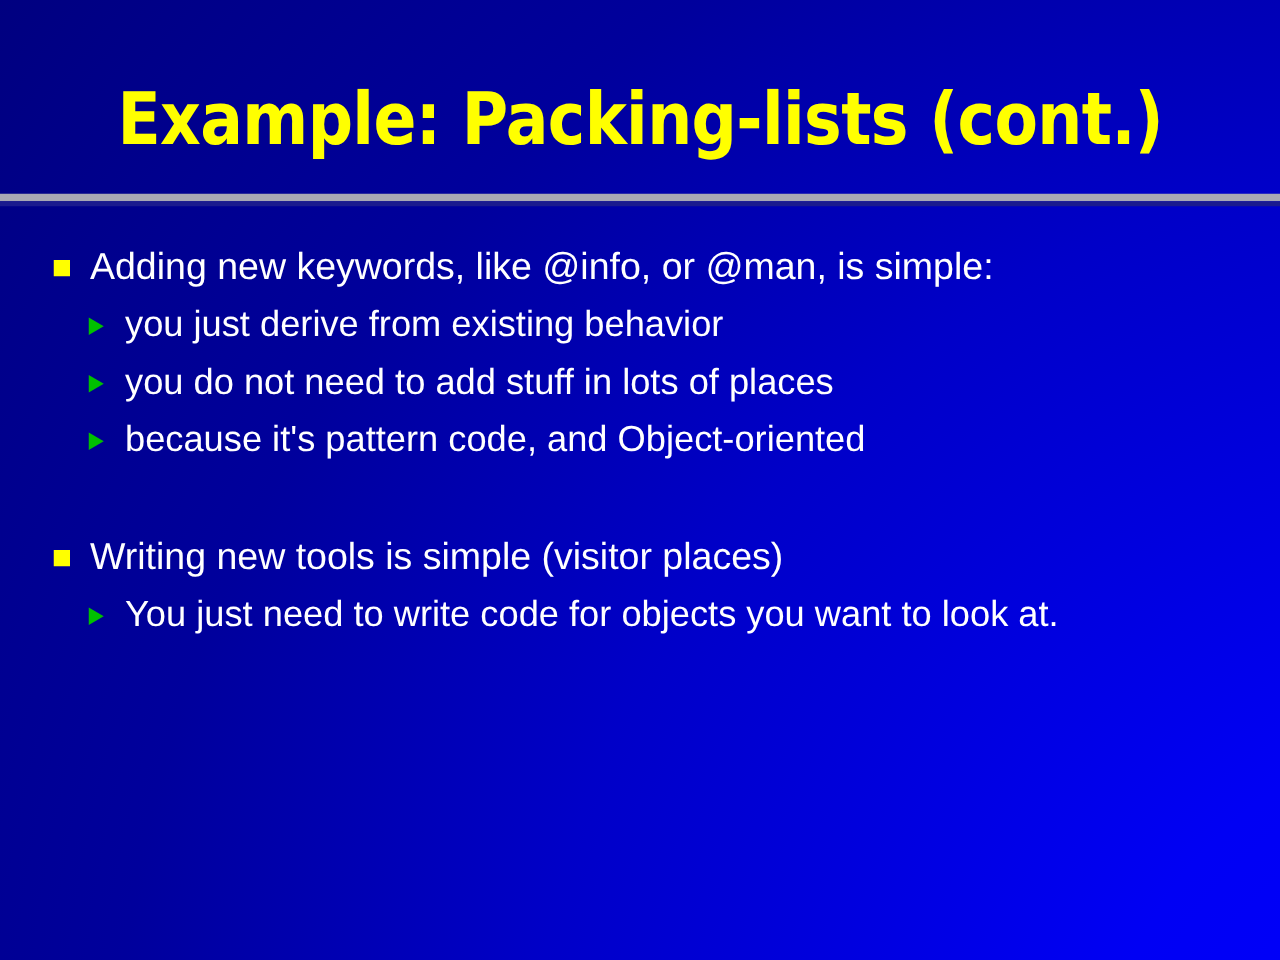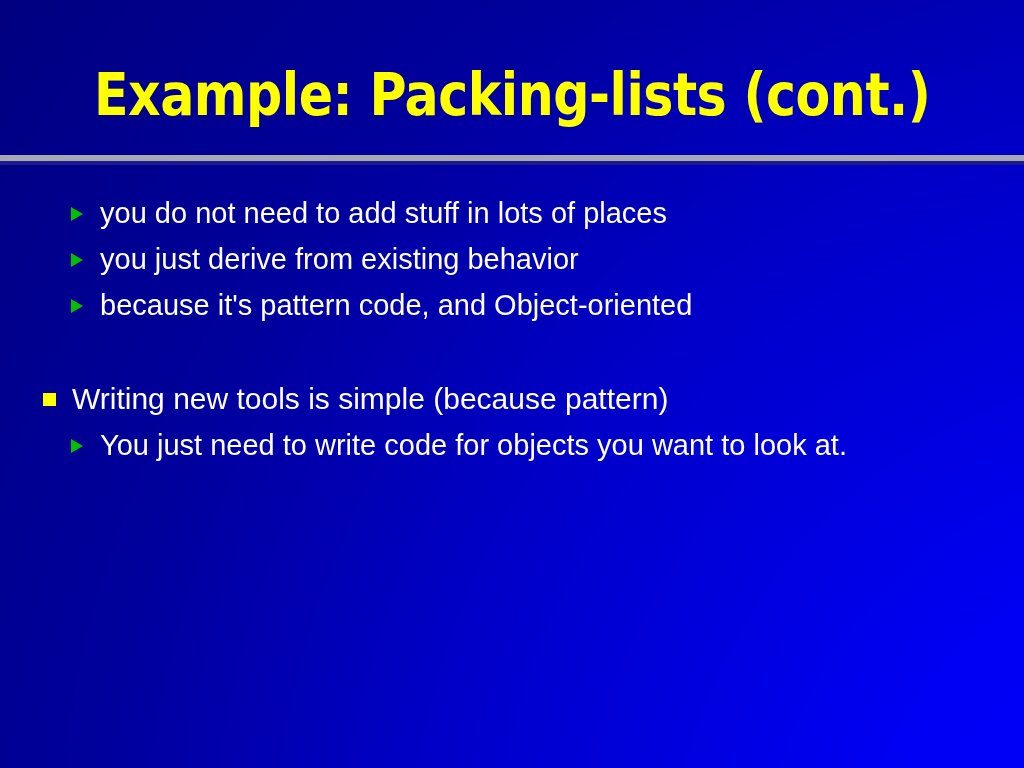--- a/index.html
+++ b/index.html
@@ -151,41 +151,45 @@
     <span id="title-text">Example: Packing-lists (cont.)</span>
   </div>
 
   <div id="divider">
     <div class="bar-light"></div>
     <div class="bar-dark"></div>
   </div>
 
   <div id="body-block">
 
-
-    <div class="bullet-row lvl2">
-      <span class="marker-tri"></span>
-      <span>you do not need to add stuff in lots of places</span>
+    <div class="bullet-row lvl1">
+      <span class="marker-sq"></span>
+      <span>Adding new keywords, like @info, or @man, is simple:</span>
     </div>
 
     <div class="bullet-row lvl2">
       <span class="marker-tri"></span>
       <span>you just derive from existing behavior</span>
+    </div>
+
+    <div class="bullet-row lvl2">
+      <span class="marker-tri"></span>
+      <span>you do not need to add stuff in lots of places</span>
     </div>
 
     <div class="bullet-row lvl2">
       <span class="marker-tri"></span>
       <span>because it's pattern code, and Object-oriented</span>
     </div>
 
     <div class="spacer-row"></div>
 
     <div class="bullet-row lvl1">
       <span class="marker-sq"></span>
-      <span>Writing new tools is simple (because pattern)</span>
+      <span>Writing new tools is simple (visitor places)</span>
     </div>
 
     <div class="lvl2-overflow">
       <span class="marker-tri"></span>
       <span class="ov-text">You just need to write code for objects you want to look at.</span>
     </div>
 
   </div>
 
 </div>

